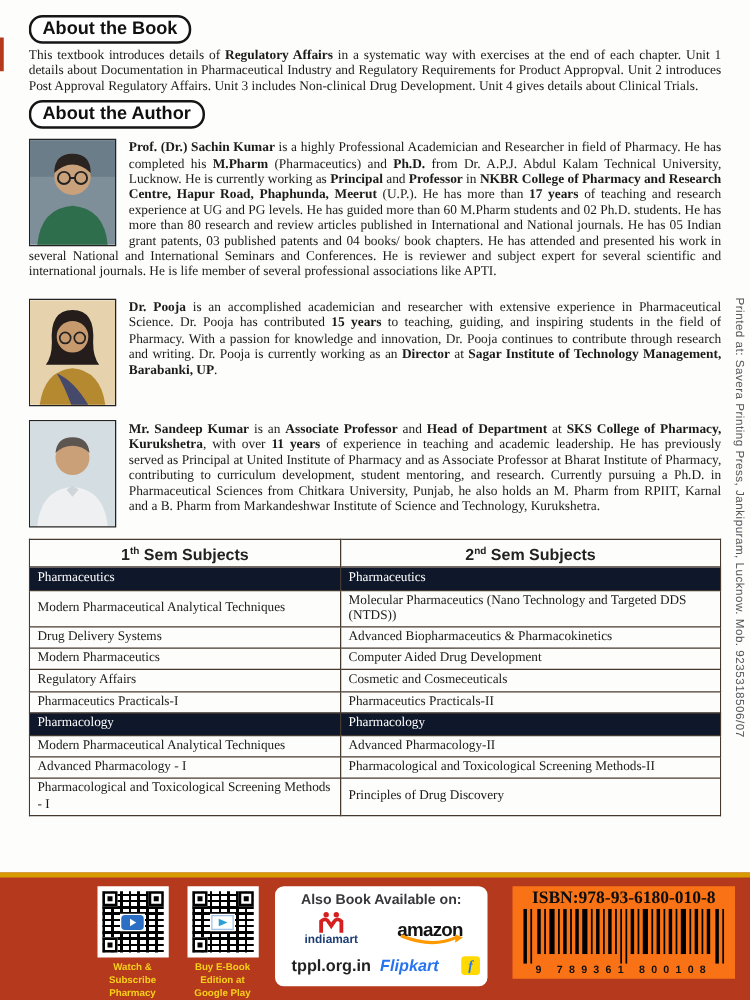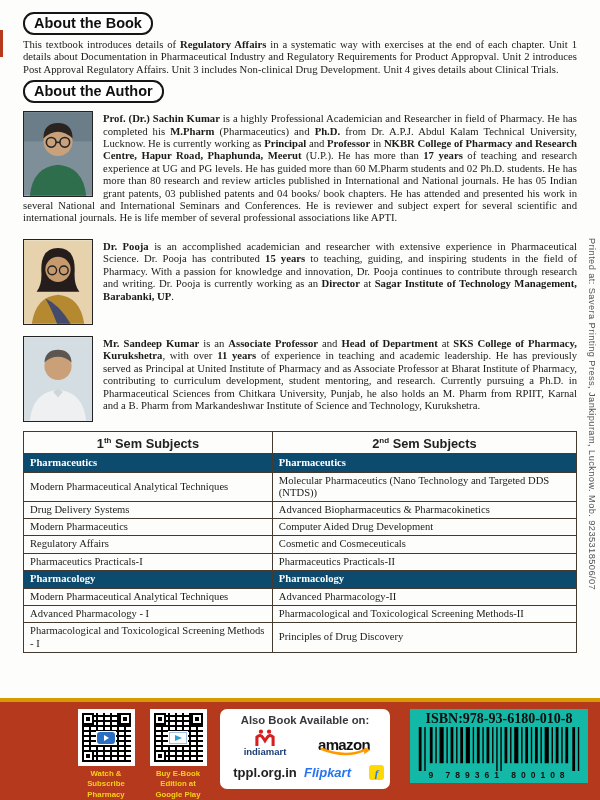--- a/index.html
+++ b/index.html
@@ -22,21 +22,21 @@
   .syllabus-heading {
     font-family:"Liberation Sans",sans-serif; font-size:17px; font-weight:bold;
     text-align:center; color:#111; margin:5px 0 5px; letter-spacing:.2px;
   }
   table.syllabus { width:100%; border-collapse:collapse; font-size:10.6px; }
   table.syllabus th, table.syllabus td { border:1.4px solid #453a2f; padding:2px 6px; line-height:12.2px; }
   table.syllabus thead th {
     font-family:"Liberation Sans",sans-serif; font-size:12.8px; text-align:center;
     padding:3px 6px; color:#222;
   }
-  tr.section-row td { background:#0c4a6e; color:#fff; font-weight:bold; padding:2.5px 6px; }
+  tr.section-row td { background:#0f172a; color:#fff; font-weight:normal; padding:2.5px 6px; }
   sup.hdr-sup { font-size:8px; vertical-align:super; }
   .printer-note {
     position:absolute; right:3px; top:238px; writing-mode:vertical-rl;
     font-family:"Liberation Sans",sans-serif; font-size:9.3px; color:#55555a; letter-spacing:.4px;
   }
   .edge-mark { position:absolute; left:0; top:30px; width:3px; height:27px; background:#b5391c; }
   
   .footer {
     position:absolute; left:0; right:0; bottom:0; height:102px;
     background:#b5391c; border-top:4px solid #d79b00;
@@ -67,21 +67,21 @@
   .vendor-grid { display:grid; grid-template-columns:1fr 1fr; align-items:center; justify-items:center; row-gap:2px; margin-top:3px; }
   .im { display:flex; flex-direction:column; align-items:center; }
   .im-label { font-family:"Liberation Sans",sans-serif; font-weight:bold; font-size:9.5px; color:#1b3c74; margin-top:-1px; }
   .amazon { position:relative; font-family:"Liberation Sans",sans-serif; font-weight:bold; font-size:15px; letter-spacing:-.6px; color:#131313; line-height:1; padding-top:2px; }
   .amz-smile { position:absolute; left:2px; bottom:-6px; width:52px; height:11px; }
   .tppl { font-family:"Liberation Sans",sans-serif; font-weight:bold; font-size:13px; color:#222; margin-top:6px; }
   .flipkart { display:flex; align-items:center; gap:18px; margin-top:6px; }
   .fk-text { font-family:"Liberation Sans",sans-serif; font-weight:bold; font-style:italic; font-size:13px; color:#2874f0; }
   .fk-bag { width:15px; height:15px; background:#ffd900; border-radius:3px; display:flex; align-items:center; justify-content:center;
     font-family:"Liberation Serif",serif; font-weight:bold; font-style:italic; font-size:11px; color:#2874f0; }
-  .isbn-box { width:178px; background:#14b8a6; padding:2px 6px 3px; flex:none; margin-left:auto; }
+  .isbn-box { width:178px; background:#f97316; padding:2px 6px 3px; flex:none; margin-left:auto; }
   .isbn-label { font-family:"Liberation Serif",serif; font-weight:bold; font-size:14px; text-align:center; white-space:nowrap; color:#0d0d0d; }
   .barcode { display:block; width:100%; height:44px; }
   .isbn-digits { font-family:"Liberation Sans",sans-serif; font-size:8.5px; font-weight:bold; letter-spacing:5px; text-align:center; margin-top:-1px; color:#111; }
 </style>
 </head>
 <body>
 
 <div class="page">
   <div class="edge-mark"></div>
 

